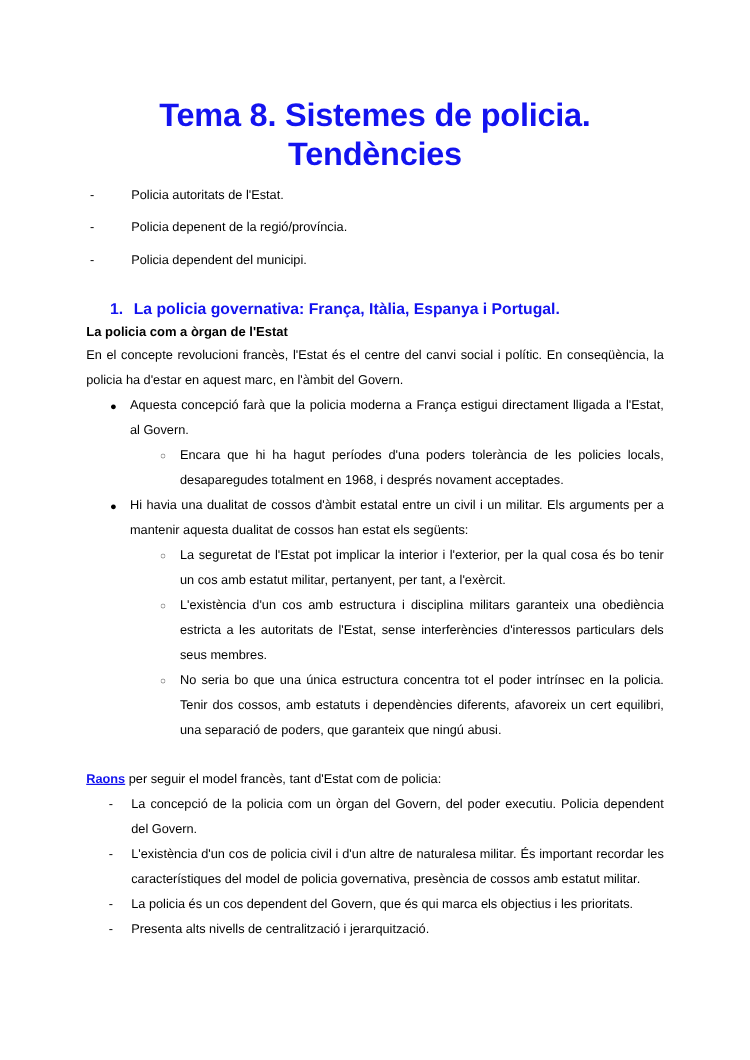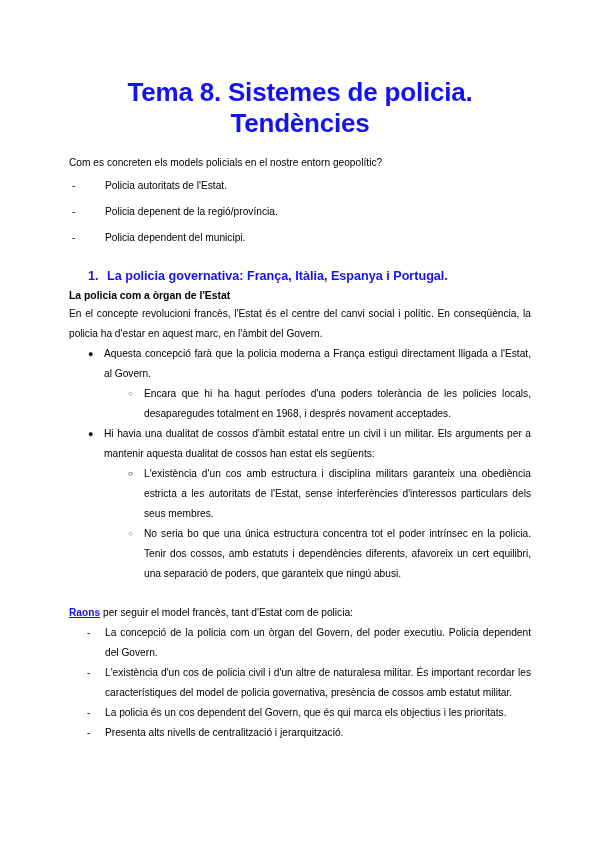--- a/index.html
+++ b/index.html
@@ -184,21 +184,20 @@
 <body>
 
 <div class="page">
   <div class="content">
 
     <h1 class="doc-title">
       <span>Tema 8. Sistemes de policia.</span>
       <span class="line2">Tendències</span>
     </h1>
 
-    <p class="para intro-question">Com es concreten els models policials en el nostre entorn geopolític?</p>
 
     <ul class="dash-list intro-list">
       <li>
         <span class="bullet-mark">-</span>
         <span>Policia autoritats de l'Estat.</span>
       </li>
       <li>
         <span class="bullet-mark">-</span>
         <span>Policia depenent de la regió/província.</span>
       </li>
@@ -232,20 +231,21 @@
 
     <ul class="bullet-list level1">
       <li>
         <span class="bullet-mark">●</span>
         <span>Hi havia una dualitat de cossos d'àmbit estatal entre un civil i un militar. Els arguments per a mantenir aquesta dualitat de cossos han estat els següents:</span>
       </li>
     </ul>
     <ul class="bullet-list level2">
       <li>
         <span class="bullet-mark">○</span>
+        <span>La seguretat de l'Estat pot implicar la interior i l'exterior, per la qual cosa és bo tenir un cos amb estatut militar, pertanyent, per tant, a l'exèrcit.</span>
       </li>
       <li>
         <span class="bullet-mark">○</span>
         <span>L'existència d'un cos amb estructura i disciplina militars garanteix una obediència estricta a les autoritats de l'Estat, sense interferències d'interessos particulars dels seus membres.</span>
       </li>
       <li>
         <span class="bullet-mark">○</span>
         <span>No seria bo que una única estructura concentra tot el poder intrínsec en la policia. Tenir dos cossos, amb estatuts i dependències diferents, afavoreix un cert equilibri, una separació de poders, que garanteix que ningú abusi.</span>
       </li>
     </ul>

